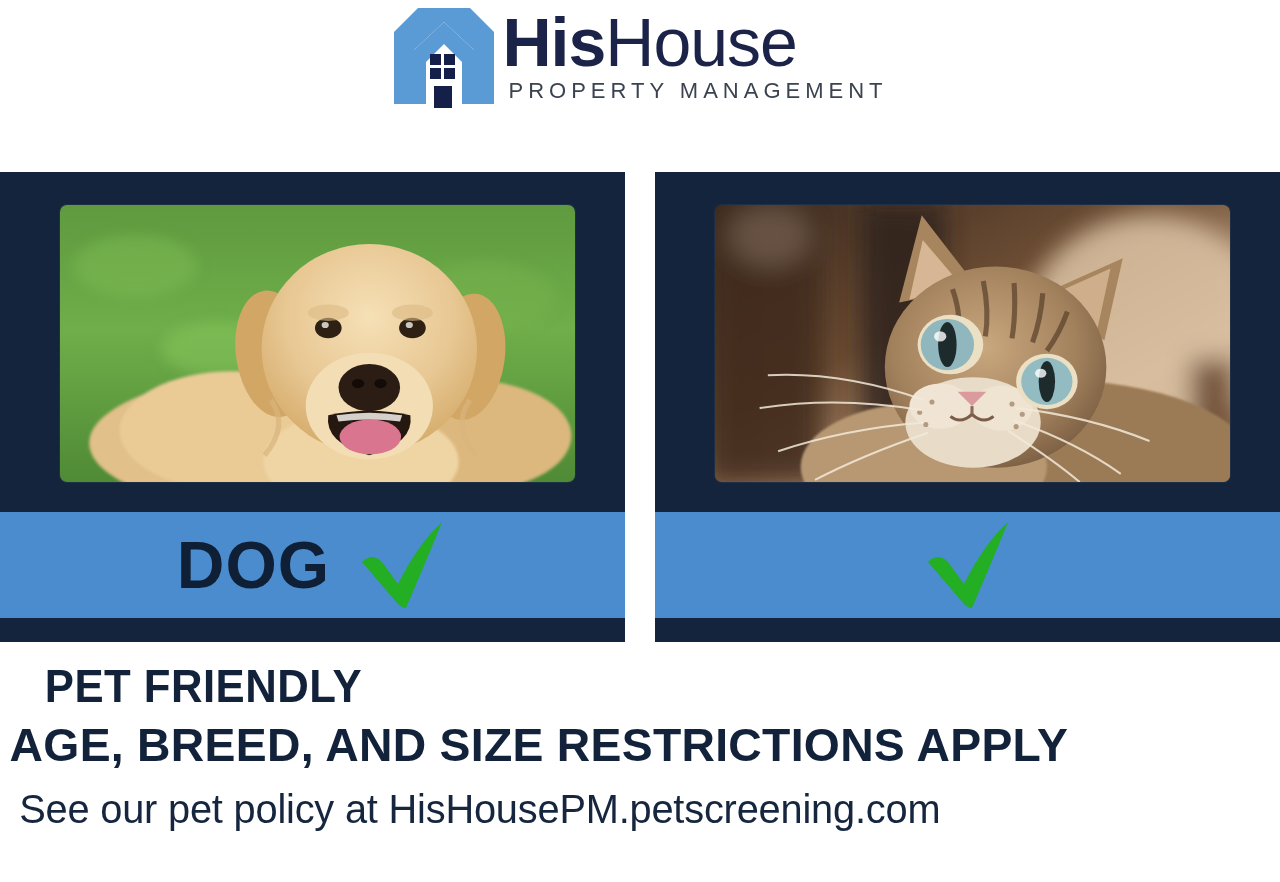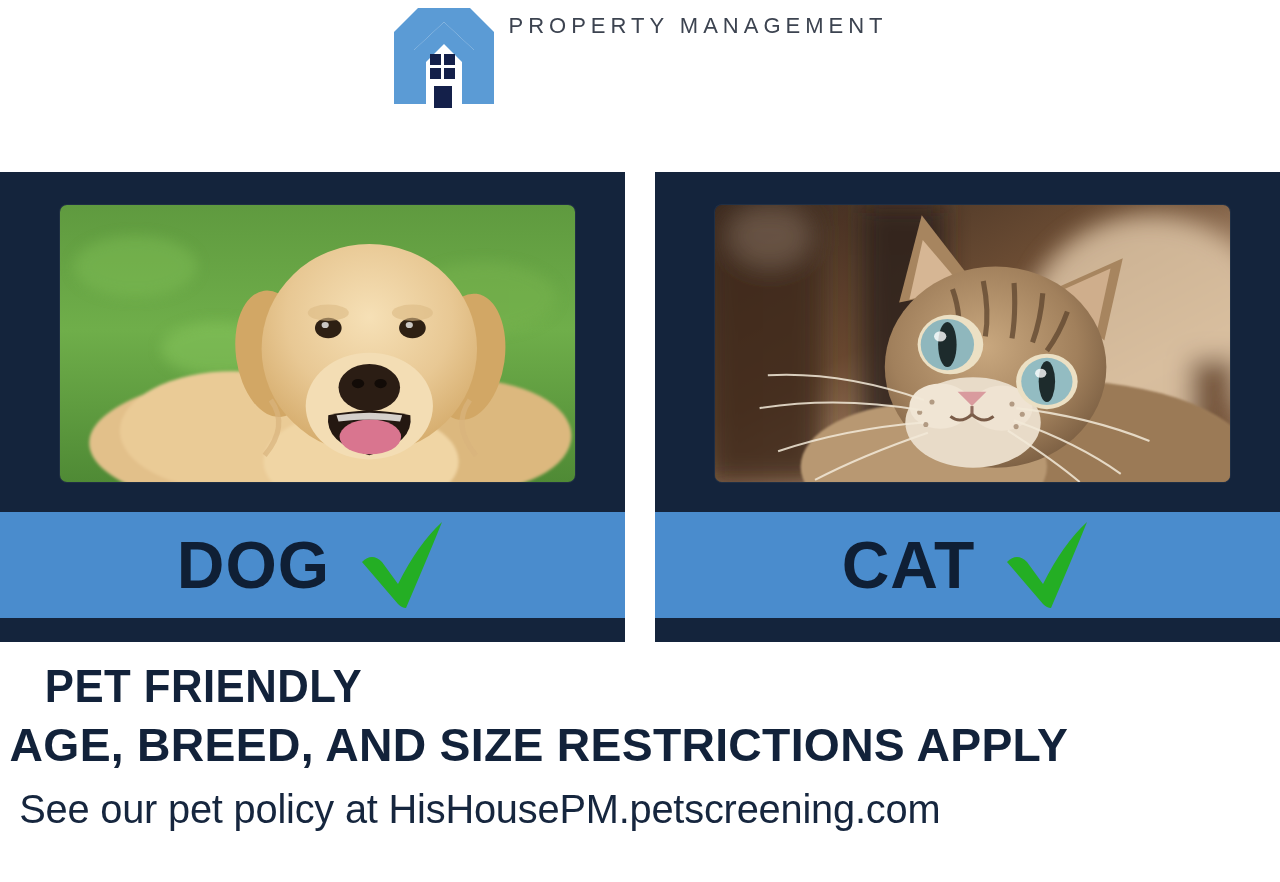--- a/index.html
+++ b/index.html
@@ -192,20 +192,24 @@
         <rect x="38" y="46" width="11" height="11" fill="#14204a"></rect>
         <rect x="52" y="46" width="11" height="11" fill="#14204a"></rect>
         <rect x="38" y="60" width="11" height="11" fill="#14204a"></rect>
         <rect x="52" y="60" width="11" height="11" fill="#14204a"></rect>
 
         <rect x="42" y="78" width="18" height="22" fill="#14204a"></rect>
       </svg>
     </div>
 
     <div class="logo-wordmark">
+      <div class="wordmark-row">
+        <span class="wm-his">His</span>
+        <span class="wm-house">House</span>
+      </div>
       <div class="wm-tagline">PROPERTY MANAGEMENT</div>
     </div>
 
   </div>
 </div>
 
 <div class="cards-row">
 
   <div class="pet-card">
     <div class="card-photo-area">
@@ -371,21 +375,20 @@
             <path d="M214 222 Q150 244 104 268"></path>
             <path d="M300 198 Q370 206 430 230"></path>
             <path d="M298 210 Q360 232 402 262"></path>
             <path d="M292 220 Q336 248 362 270"></path>
           </g>
         </svg>
       </div>
     </div>
 
     <div class="card-label-band">
-      <span class="card-label-text">CAT</span>
       <svg class="check-icon" viewBox="0 0 92 86" aria-hidden="true">
         <path d="M6 40 Q16 30 26 40 L42 62 Q62 22 86 0 Q74 30 50 86 Q46 86 42 82 Z" fill="#24ae24"></path>
       </svg>
     </div>
 
     <div class="card-footer-strip"></div>
   </div>
 
 </div>
 

